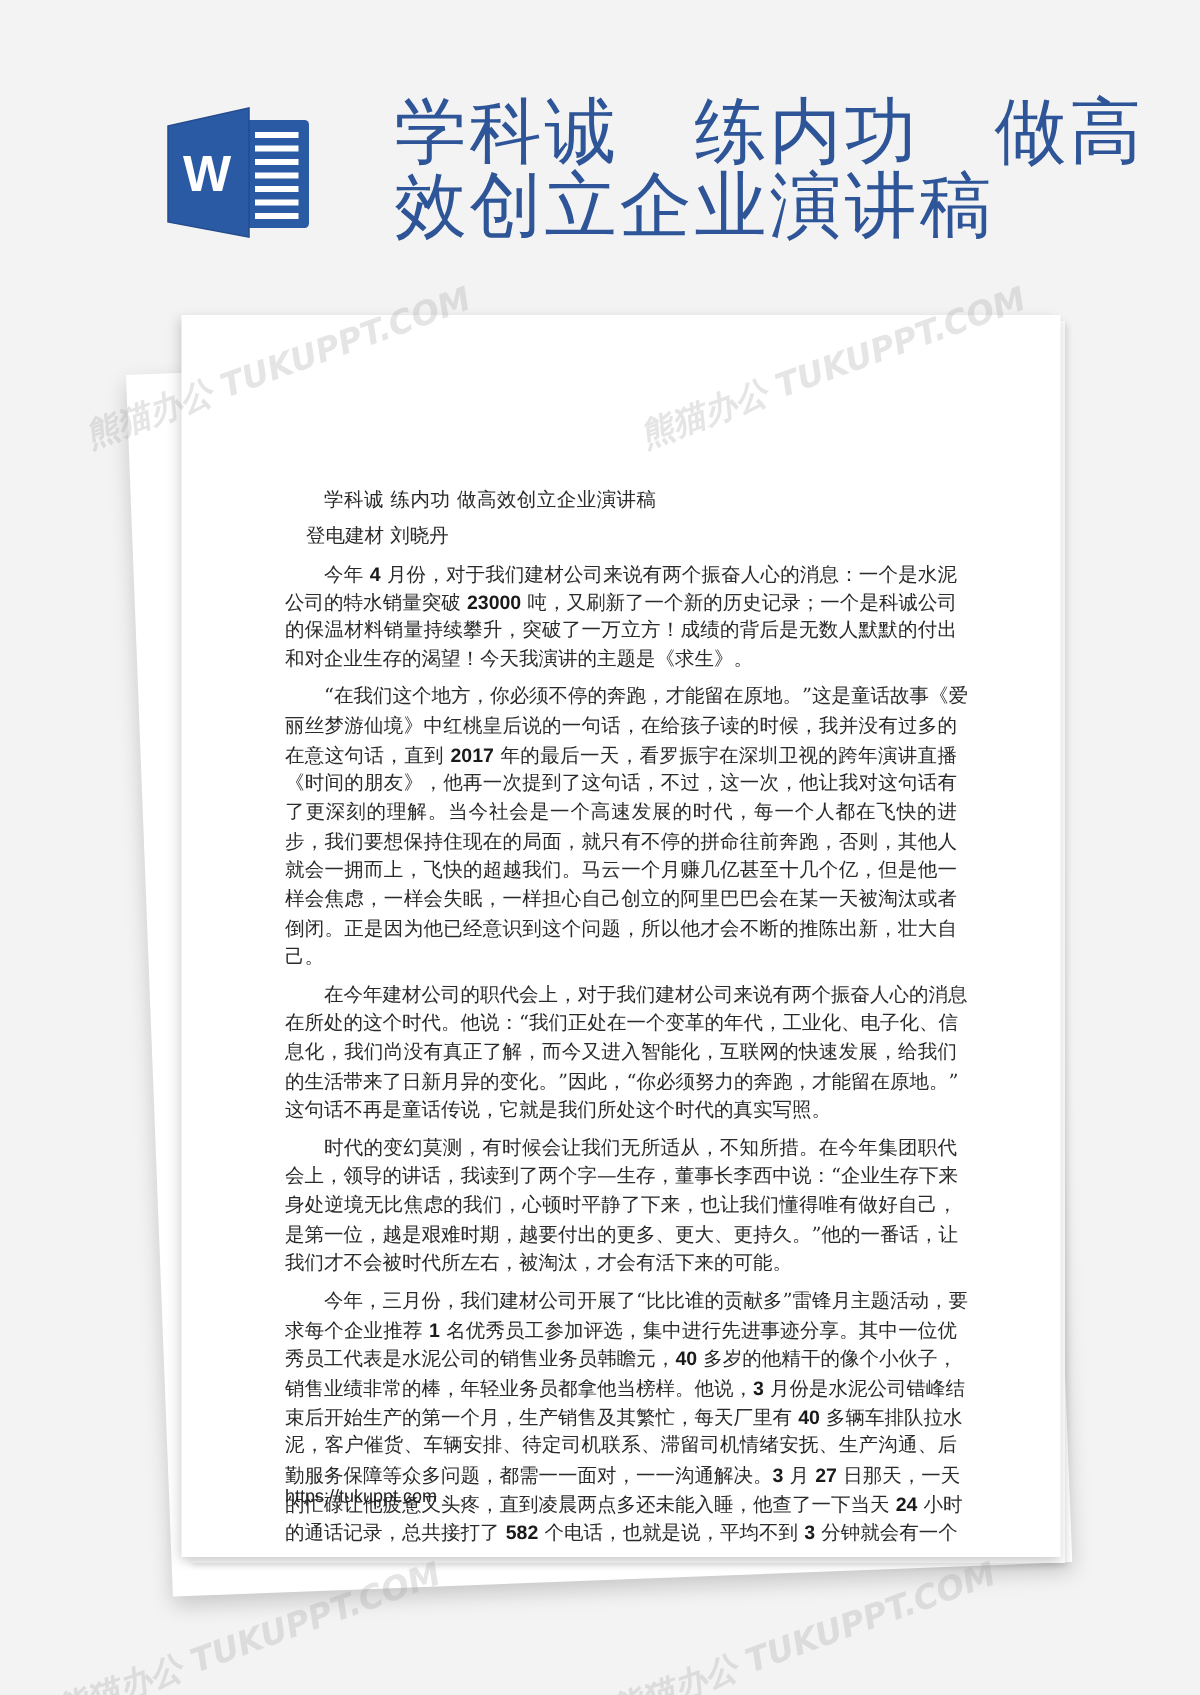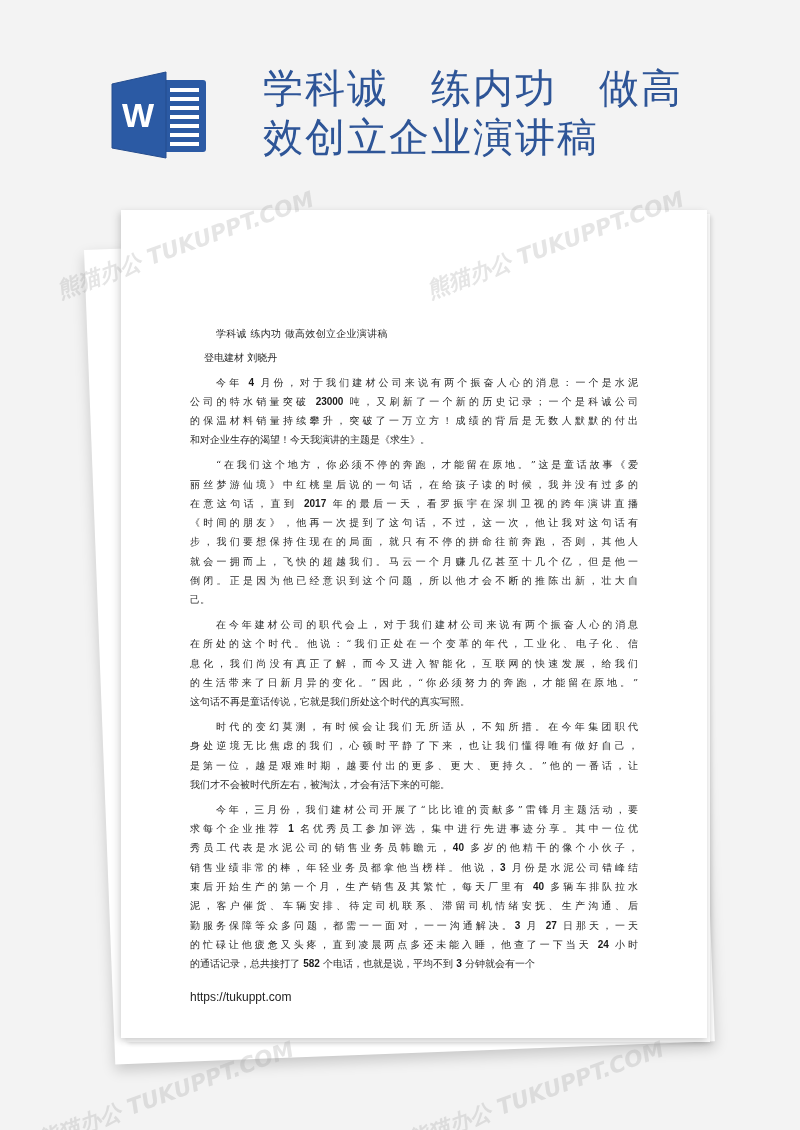--- a/index.html
+++ b/index.html
@@ -6,21 +6,21 @@
   body {
     width: 800px; height: 1130px; position: relative; overflow: hidden;
     background: #f3f3f3;
     font-family: "DejaVu Sans", sans-serif;
   }
   
   .word-icon { position: absolute; left: 110px; top: 70px; width: 100px; height: 90px; }
   .title {
     position: absolute; left: 263px; top: 64px; width: 460px;
     color: #2e5597; font-family: "DejaVu Sans", sans-serif;
-    font-size: 40px; line-height: 49px; letter-spacing: 2px; font-weight: normal;
+    font-size: 48px; line-height: 49px; letter-spacing: 2px; font-weight: normal;
   }
   .title .line { display: block; white-space: pre; }
 
   
   .back-page {
     position: absolute; left: 84px; top: 250px; width: 600px; height: 815px;
     background: #ffffff;
     transform: rotate(-2.2deg); transform-origin: 0 0;
     box-shadow: 0 6px 14px rgba(0,0,0,0.18);
   }
@@ -30,21 +30,21 @@
     box-shadow: 2px 2px 4px rgba(0,0,0,0.10);
   }
   .page {
     position: absolute; left: 121px; top: 210px; width: 586px; height: 828px;
     background: #ffffff;
     box-shadow: -3px 2px 8px rgba(0,0,0,0.10), 0 3px 6px rgba(0,0,0,0.10);
   }
   .doc {
     position: absolute; left: 69px; top: 114px; width: 448px;
     font-family: "DejaVu Serif", serif; color: #2a2a2a;
-    font-size: 10px; line-height: 19.3px;
+    font-size: 13px; line-height: 19.3px;
   }
   .doc .heading { margin-left: 26px; margin-bottom: 5px; letter-spacing: 0.3px; }
   .doc .author { margin-left: 14px; margin-bottom: 5px; }
   .doc .para { margin-bottom: 5.5px; }
   .doc .ln {
     display: block; white-space: nowrap; text-align: justify; text-align-last: justify;
     height: 19.3px; overflow: visible;
   }
   .doc .ln.first { padding-left: 26px; }
   .doc .ln.last { text-align-last: left; }
@@ -98,34 +98,37 @@
           <span class="ln first">今年 <span class="num">4</span> 月份，对于我们建材公司来说有两个振奋人心的消息：一个是水泥</span>
           <span class="ln">公司的特水销量突破 <span class="num">23000</span> 吨，又刷新了一个新的历史记录；一个是科诚公司</span>
           <span class="ln">的保温材料销量持续攀升，突破了一万立方！成绩的背后是无数人默默的付出</span>
           <span class="ln last">和对企业生存的渴望！今天我演讲的主题是《求生》。</span>
         </div>
         <div class="para">
           <span class="ln first">“在我们这个地方，你必须不停的奔跑，才能留在原地。”这是童话故事《爱</span>
           <span class="ln">丽丝梦游仙境》中红桃皇后说的一句话，在给孩子读的时候，我并没有过多的</span>
           <span class="ln">在意这句话，直到 <span class="num">2017</span> 年的最后一天，看罗振宇在深圳卫视的跨年演讲直播</span>
           <span class="ln">《时间的朋友》，他再一次提到了这句话，不过，这一次，他让我对这句话有</span>
+          <span class="ln">了更深刻的理解。当今社会是一个高速发展的时代，每一个人都在飞快的进</span>
           <span class="ln">步，我们要想保持住现在的局面，就只有不停的拼命往前奔跑，否则，其他人</span>
           <span class="ln">就会一拥而上，飞快的超越我们。马云一个月赚几亿甚至十几个亿，但是他一</span>
+          <span class="ln">样会焦虑，一样会失眠，一样担心自己创立的阿里巴巴会在某一天被淘汰或者</span>
           <span class="ln">倒闭。正是因为他已经意识到这个问题，所以他才会不断的推陈出新，壮大自</span>
           <span class="ln last">己。</span>
         </div>
         <div class="para">
           <span class="ln first">在今年建材公司的职代会上，对于我们建材公司来说有两个振奋人心的消息</span>
           <span class="ln">在所处的这个时代。他说：“我们正处在一个变革的年代，工业化、电子化、信</span>
           <span class="ln">息化，我们尚没有真正了解，而今又进入智能化，互联网的快速发展，给我们</span>
           <span class="ln">的生活带来了日新月异的变化。”因此，“你必须努力的奔跑，才能留在原地。”</span>
           <span class="ln last">这句话不再是童话传说，它就是我们所处这个时代的真实写照。</span>
         </div>
         <div class="para">
           <span class="ln first">时代的变幻莫测，有时候会让我们无所适从，不知所措。在今年集团职代</span>
+          <span class="ln">会上，领导的讲话，我读到了两个字—生存，董事长李西中说：“企业生存下来</span>
           <span class="ln">身处逆境无比焦虑的我们，心顿时平静了下来，也让我们懂得唯有做好自己，</span>
           <span class="ln">是第一位，越是艰难时期，越要付出的更多、更大、更持久。”他的一番话，让</span>
           <span class="ln last">我们才不会被时代所左右，被淘汰，才会有活下来的可能。</span>
         </div>
         <div class="para">
           <span class="ln first">今年，三月份，我们建材公司开展了“比比谁的贡献多”雷锋月主题活动，要</span>
           <span class="ln">求每个企业推荐 <span class="num">1</span> 名优秀员工参加评选，集中进行先进事迹分享。其中一位优</span>
           <span class="ln">秀员工代表是水泥公司的销售业务员韩瞻元，<span class="num">40</span> 多岁的他精干的像个小伙子，</span>
           <span class="ln">销售业绩非常的棒，年轻业务员都拿他当榜样。他说，<span class="num">3</span> 月份是水泥公司错峰结</span>
           <span class="ln">束后开始生产的第一个月，生产销售及其繁忙，每天厂里有 <span class="num">40</span> 多辆车排队拉水</span>

